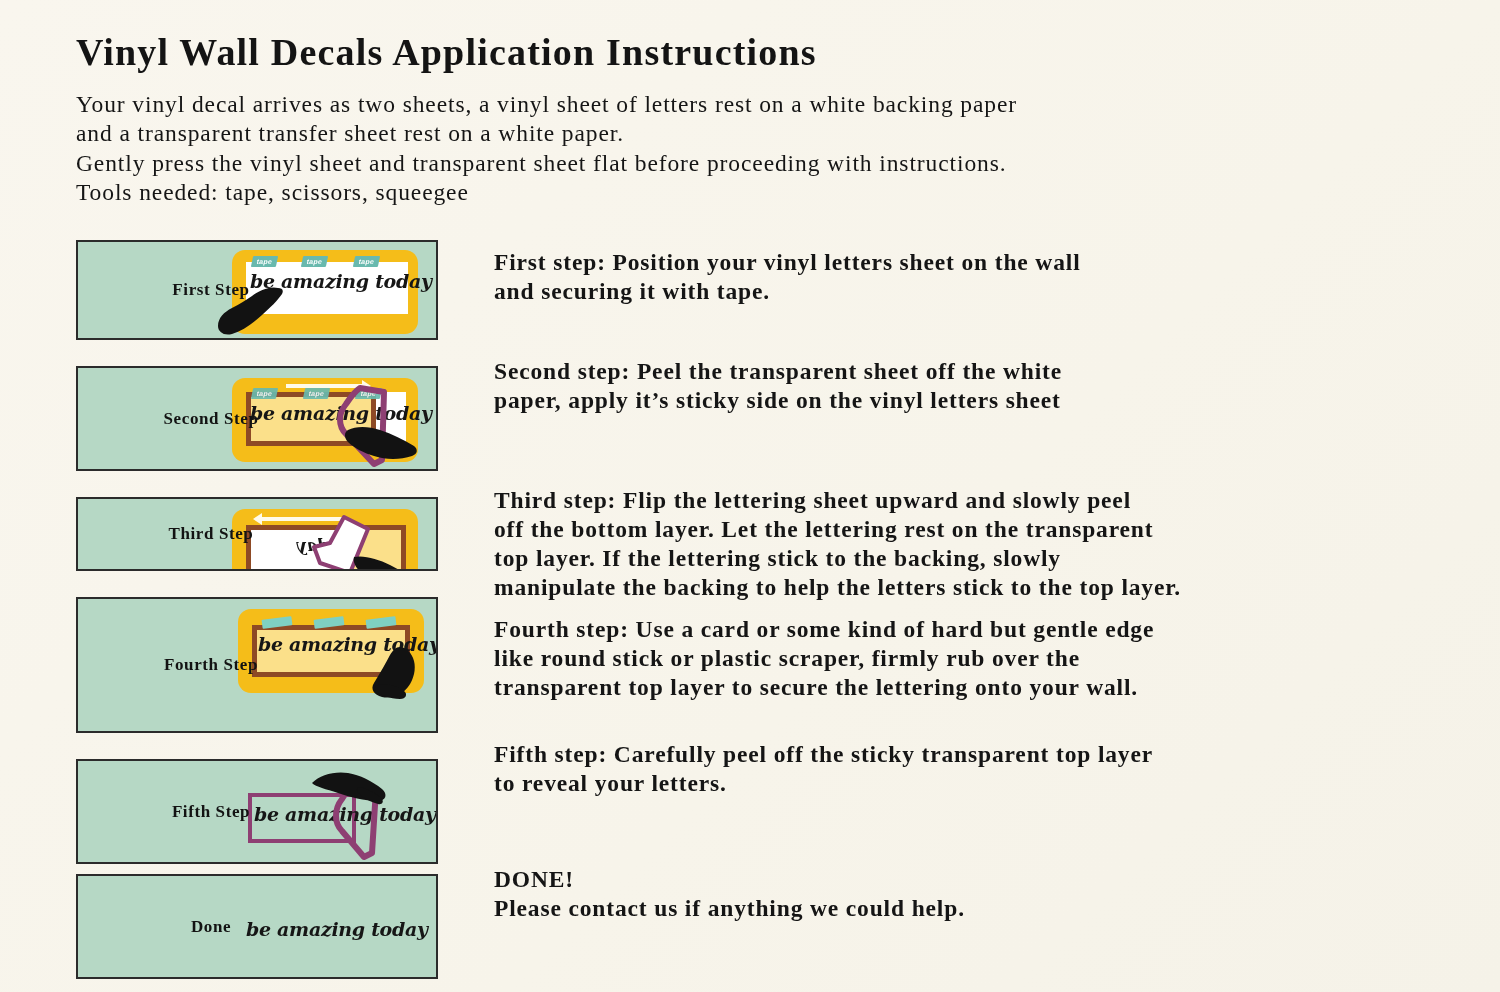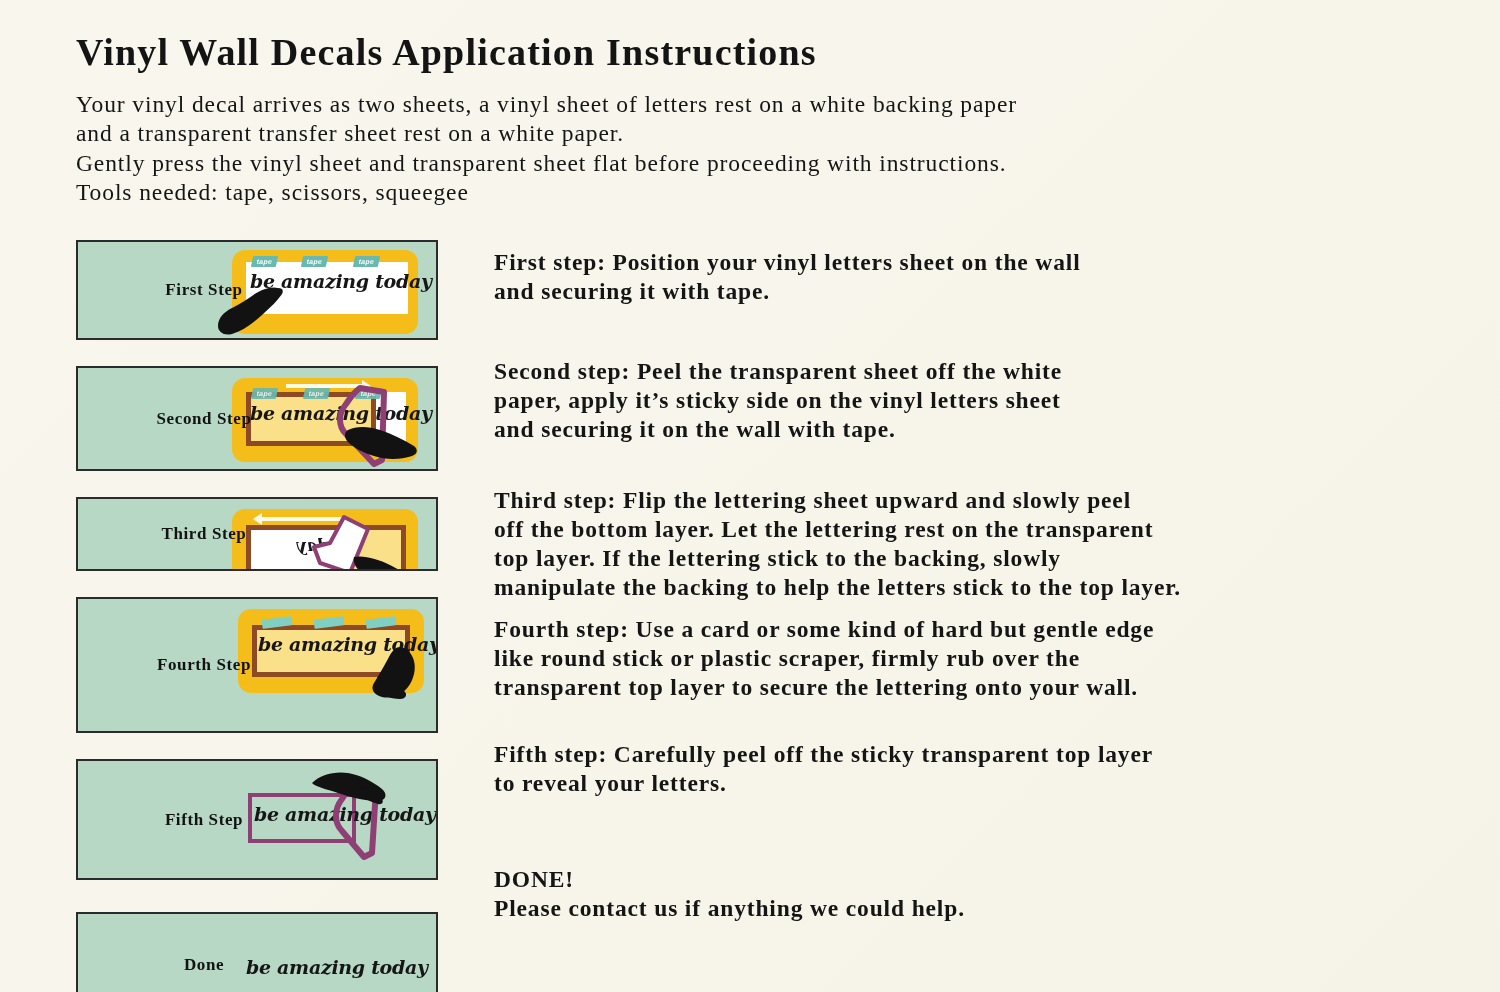--- a/index.html
+++ b/index.html
@@ -77,21 +77,21 @@
   .panel {
     position: relative;
     width: 362px;
     border: 2px solid #2b2b2b;
     background: #b6d8c5;
     box-sizing: border-box;
     overflow: hidden;
   }
   .panel-label {
     position: absolute;
-    left: 5px;
+    left: 12px;
     top: 50%;
     transform: translateY(-50%);
     width: 170px;
     text-align: center;
     font-weight: bold;
     font-size: 17px;
     letter-spacing: 0.6px;
     color: #131313;
     z-index: 6;
     padding-left: 36px;
@@ -288,21 +288,21 @@
           <div class="tape-strip" style="left:38px; top:19px;"></div>
           <div class="tape-strip" style="left:90px; top:19px;"></div>
           <div class="tape-strip" style="left:142px; top:19px;"></div>
           <svg class="hand" style="left:140px; top:46px;" width="70" height="56" viewBox="0 0 70 56">
             <path d="M36 2 C42 2 48 8 50 16 C52 24 50 34 44 42 C38 50 28 54 18 52 C10 50 6 44 10 38 C16 28 22 18 26 10 C29 5 32 2 36 2 Z" fill="#121212"></path>
             <path d="M14 40 C22 38 32 40 40 46 C44 49 42 54 36 54 C26 54 16 50 12 46 C10 43 11 41 14 40 Z" fill="#121212"></path>
           </svg>
         </div>
       </div>
 
-      <div class="panel" style="height:121px; margin-bottom:32px;">
+      <div class="panel" style="height:105px; margin-bottom:10px;">
         <div class="panel-label">Fifth Step</div>
         <div class="art">
           <div class="frame-purple" style="left:24px; top:32px; width:108px; height:50px;"></div>
           <div class="script" style="left:30px; top:42px; font-size:19px;">be amazing today</div>
           <svg class="peel" style="left:92px; top:18px;" width="68" height="82" viewBox="0 0 68 82">
             <path d="M40 4 L60 10 L56 74 L48 78 L26 52 C18 44 18 30 26 20 C30 13 35 7 40 4 Z" fill="none" stroke="#8e3f73" stroke-width="6" stroke-linejoin="round"></path>
           </svg>
           <svg class="hand" style="left:84px; top:2px;" width="86" height="44" viewBox="0 0 86 44">
             <path d="M4 20 C12 12 26 8 40 10 C52 12 64 18 74 26 C80 31 78 38 70 38 C56 38 42 34 30 30 C18 26 8 24 4 20 Z" fill="#121212"></path>
             <path d="M52 24 C60 26 68 30 74 36 C76 39 74 42 70 41 C62 39 54 34 50 30 C48 27 49 24 52 24 Z" fill="#121212"></path>
@@ -322,21 +322,20 @@
     <div class="text-col">
 
       <div class="step-text" style="top:8px;">
         <p>First step: Position your vinyl letters sheet on the wall</p>
         <p>and securing it with tape.</p>
       </div>
 
       <div class="step-text" style="top:117px;">
         <p>Second step: Peel the transparent sheet off the white</p>
         <p>paper, apply it’s sticky side on the vinyl letters sheet</p>
-        <p>and securing it on the wall with tape.</p>
       </div>
 
       <div class="step-text" style="top:246px;">
         <p>Third step: Flip the lettering sheet upward and slowly peel</p>
         <p>off the bottom layer. Let the lettering rest on the transparent</p>
         <p>top layer. If the lettering stick to the backing, slowly</p>
         <p>manipulate the backing to help the letters stick to the top layer.</p>
       </div>
 
       <div class="step-text" style="top:375px;">

